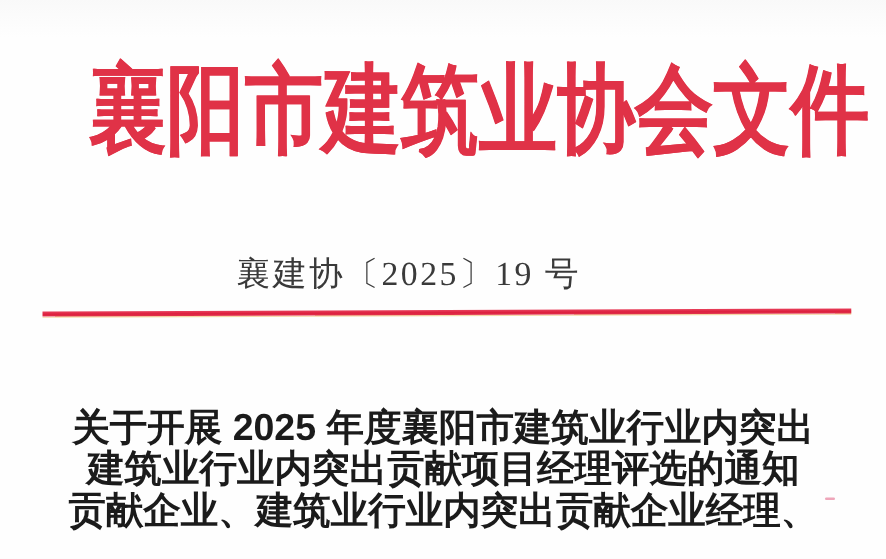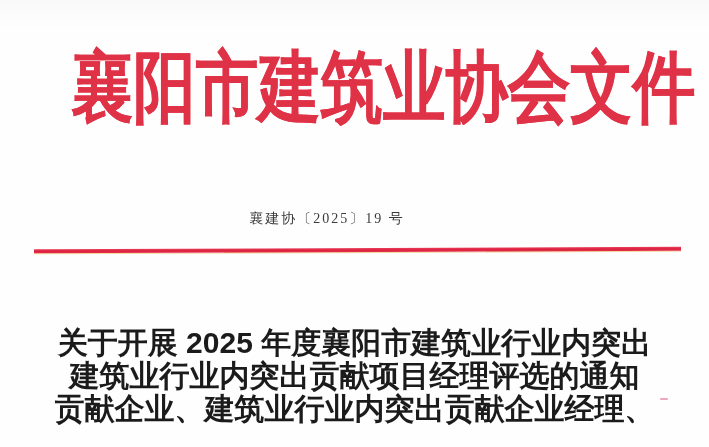--- a/index.html
+++ b/index.html
@@ -44,21 +44,21 @@
   }
 
   
   .doc-number {
     position: absolute;
     top: 206px;
     left: 0;
     width: 654px;
     text-align: center;
     font-family: "Liberation Serif", "DejaVu Serif", serif;
-    font-size: 14px;
+    font-size: 27px;
     line-height: 26px;
     color: #3a3a3a;
     letter-spacing: 2px;
     white-space: nowrap;
   }
 
   
   .red-divider {
     position: absolute;
     top: 248px;

